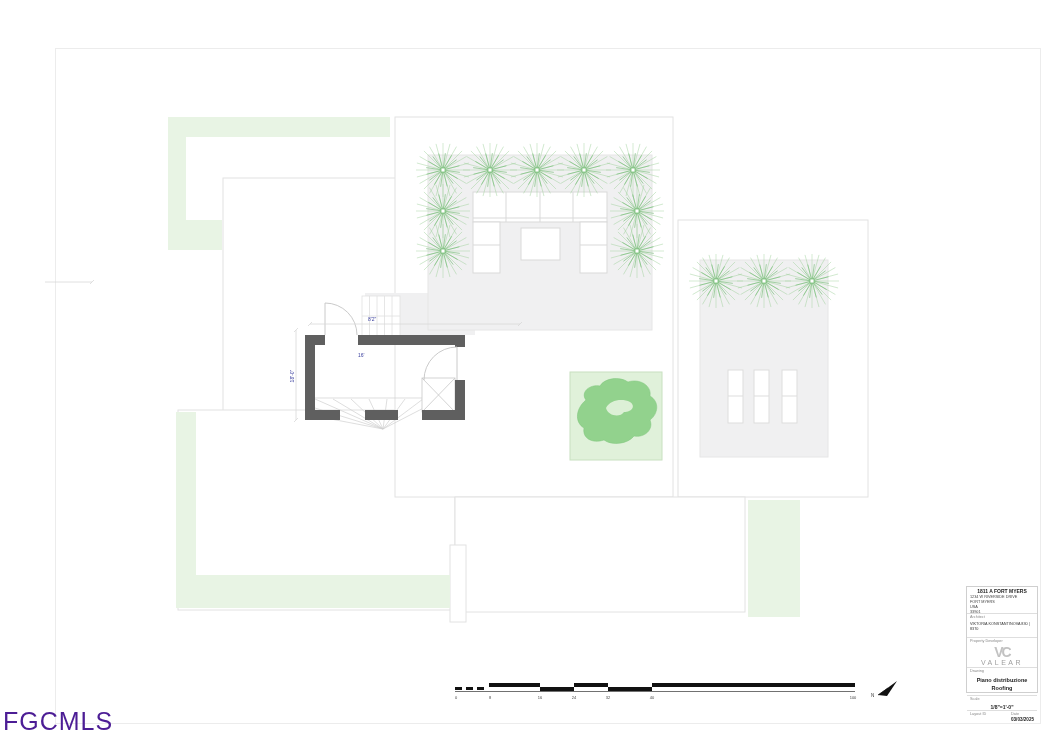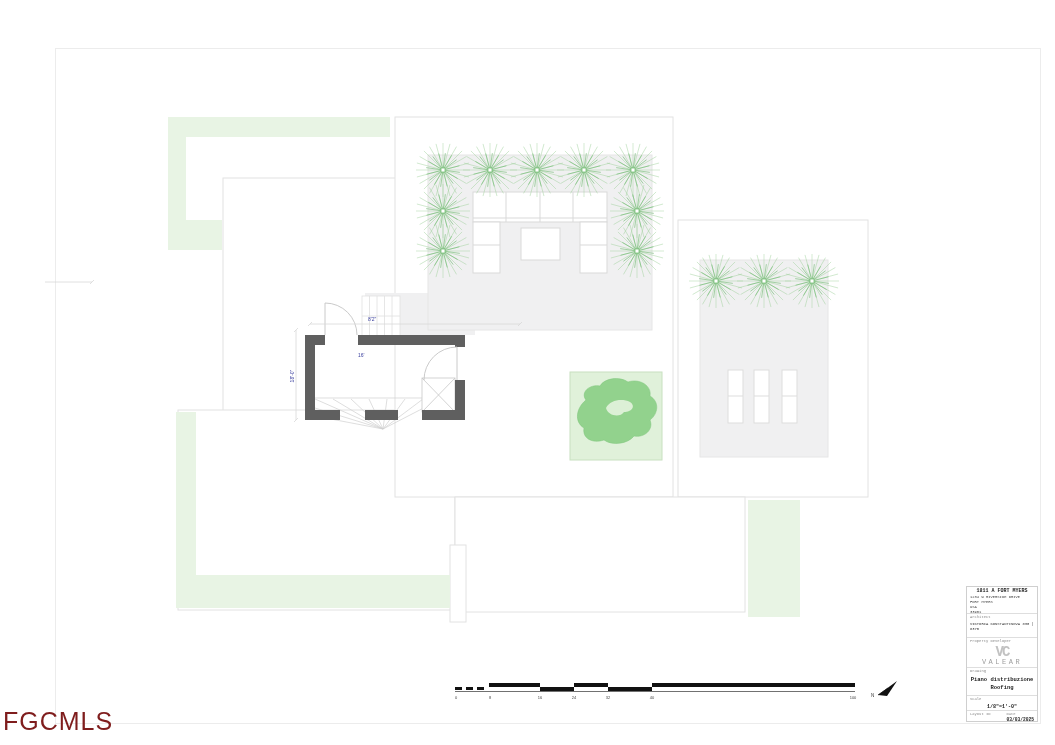--- a/index.html
+++ b/index.html
@@ -2,25 +2,25 @@
 <html><head>
 <meta charset="utf-8">
 <style>
   html,body{margin:0;padding:0;background:#ffffff;}
   body{font-family:"Liberation Sans", sans-serif;}
   #page{position:relative;width:1055px;height:745px;background:#ffffff;overflow:hidden;}
   #sheet-border{position:absolute;left:55px;top:48px;width:984px;height:674px;border:1px solid #ececec;}
   #plan-svg{position:absolute;left:0;top:0;width:1055px;height:745px;}
 
   
-  #watermark{position:absolute;left:3px;top:707px;font-size:25px;letter-spacing:1px;color:#7f1d1d;}
+  #watermark{position:absolute;left:3px;top:707px;font-size:25px;letter-spacing:1px;color:#4c1d95;}
 
   
-  #title-block{position:absolute;left:966px;top:586px;width:72px;height:136px;
-    border:1px solid #cfcfcf;background:#fff;box-sizing:border-box;color:#222;font-family:Liberation Mono, monospace;}
+  #title-block{position:absolute;left:966px;top:586px;width:72px;height:107px;
+    border:1px solid #cfcfcf;background:#fff;box-sizing:border-box;color:#222;}
   .tb-row{box-sizing:border-box;border-bottom:1px solid #dedede;padding:1px 3px;overflow:hidden;}
   .tb-row:last-child{border-bottom:none;}
   .tb-project{height:27px;}
   .tb-architect{height:24px;}
   .tb-developer{height:30px;text-align:center;}
   .tb-drawing{height:28px;text-align:center;}
   .tb-scale{height:15px;text-align:center;}
   .tb-footer{height:10px;display:flex;justify-content:space-between;align-items:flex-start;}
   .tb-label{font-size:3.8px;color:#8a8a8a;text-align:left;line-height:1.3;}
   .tb-project-name{font-size:5px;font-weight:bold;text-align:center;line-height:1.4;}

